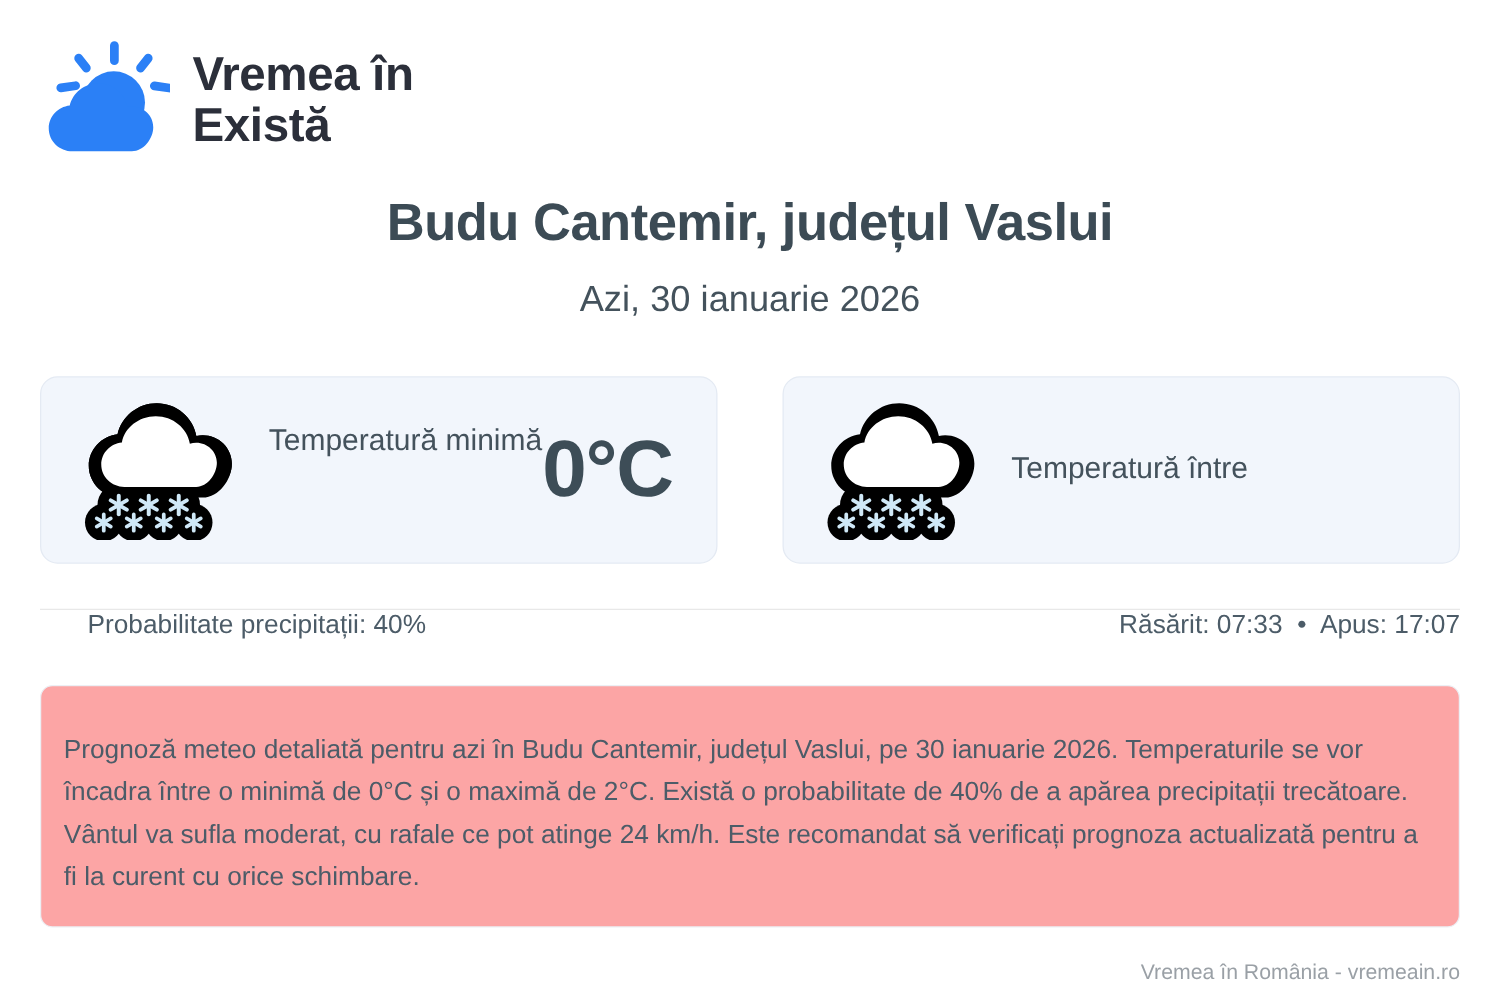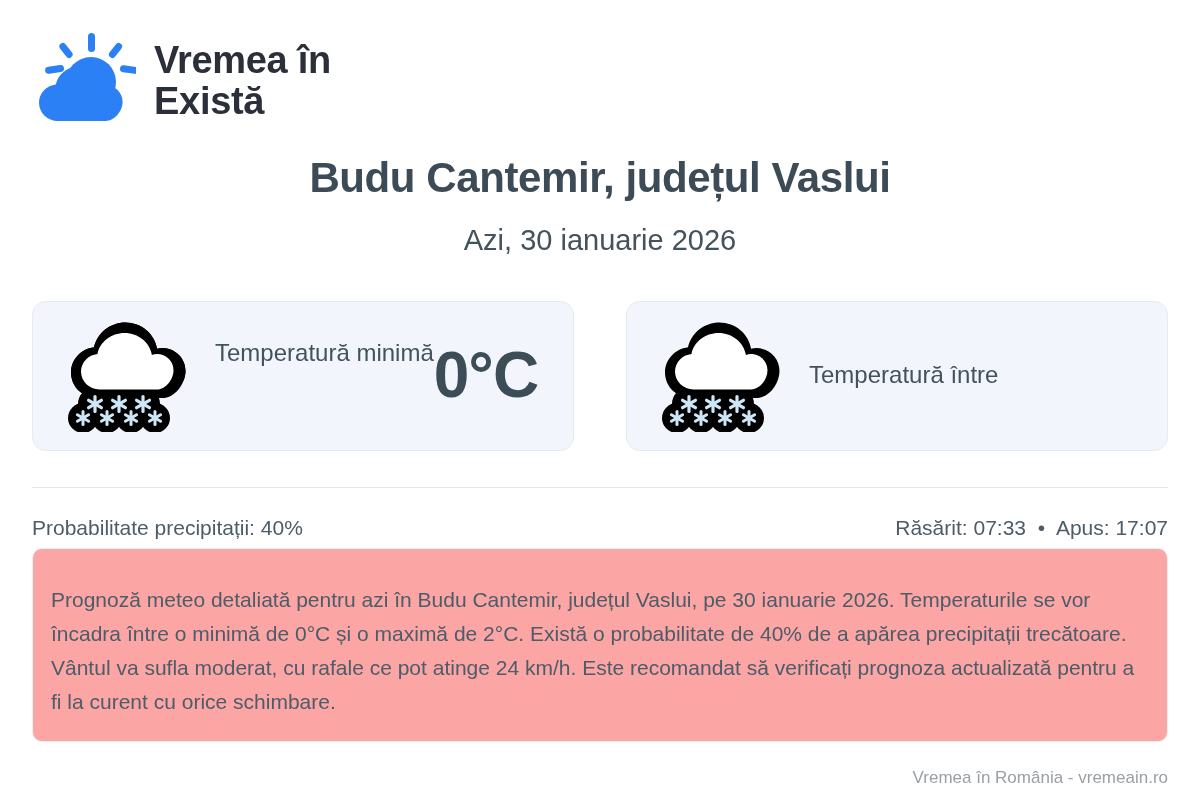--- a/index.html
+++ b/index.html
@@ -87,24 +87,25 @@
   }
 
   
   .divider {
     margin-top: 36px;
     height: 1px;
     background: #e8e8e8;
   }
   .stats {
     display: flex;
-    align-items: flex-end;
+    align-items: flex-start;
     height: 52px;
     font-size: 21px;
     color: #4c5c68;
+    margin-left: 38px;
   }
   .stat-left   { flex: 1 1 0; text-align: left; }
   .stat-center { flex: 1 1 0; text-align: center; }
   .stat-right  { flex: 1 1 0; text-align: right; }
   .sun-sep { padding: 0 6px; }
 
   
   .description {
     margin-top: 8px;
     background: #fca5a5;

